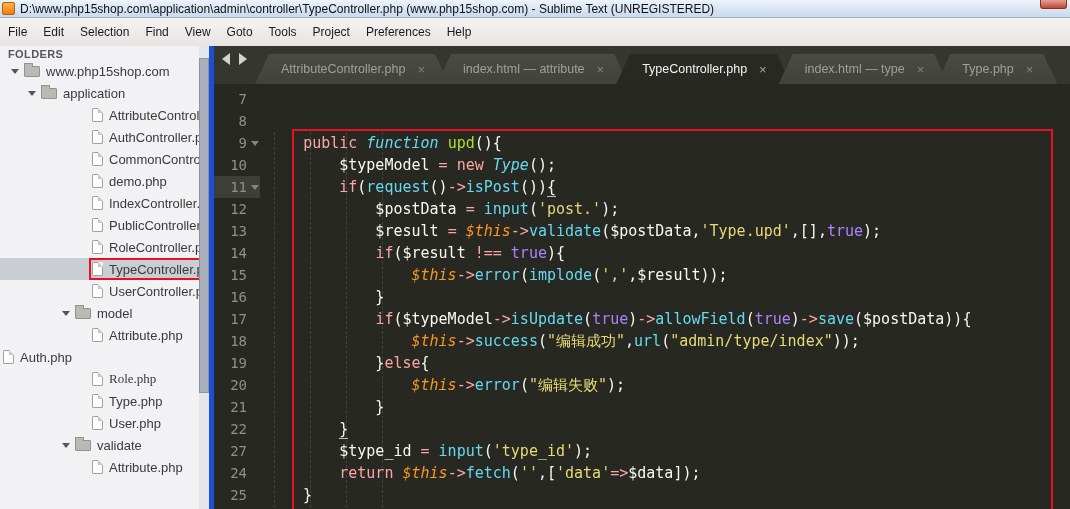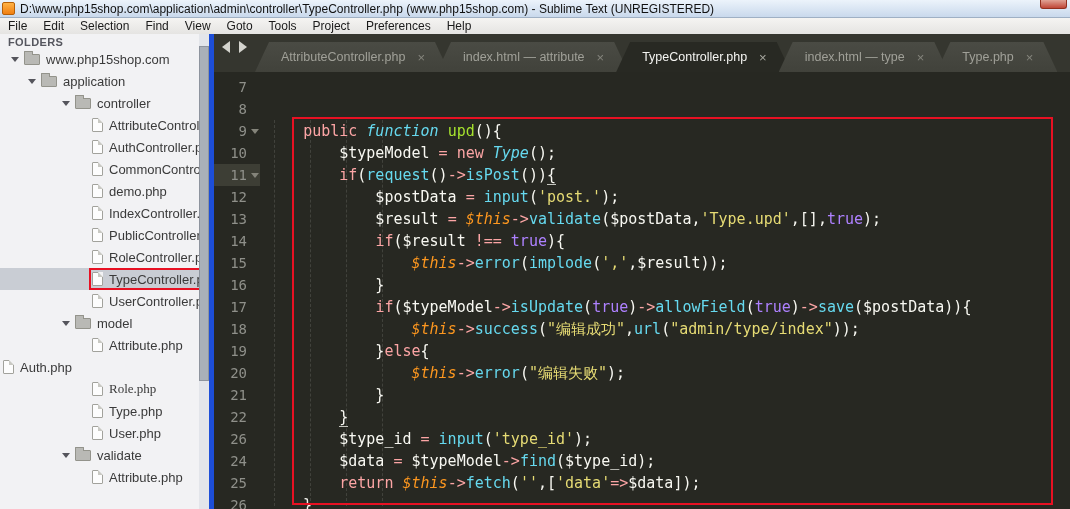--- a/index.html
+++ b/index.html
@@ -18,21 +18,21 @@
     background:linear-gradient(#ffb347,#f07f12);
     border:1px solid #b55f08;
   }
   .title-text{ white-space:nowrap; overflow:hidden; }
   .close-btn-sliver{
     position:absolute; top:0; right:3px; width:27px; height:9px;
     background:linear-gradient(#e0a294,#c04737); border:1px solid #93301f; border-top:none;
     border-radius:0 0 3px 3px;
   }
   .menubar{
-    height:16px; display:flex; align-items:center;
+    height:28px; display:flex; align-items:center;
     background:linear-gradient(#f5f4f2,#e5e4e2);
     font-size:12px; color:#1a1a1a; position:relative; z-index:6;
   }
   .menu-item{ padding:0 8px; line-height:14px; }
 
   
   .main{ display:flex; height:477px; }
 
   
   .sidebar{
@@ -172,27 +172,20 @@
             <span class="disclosure"></span>
             <span class="folder-icon"></span>
             <span>www.php15shop.com</span>
           </span>
         </div>
         <div class="tree-row" style="padding-left: 25px;">
           <span class="row-inner">
             <span class="disclosure"></span>
             <span class="folder-icon"></span>
             <span>application</span>
-          </span>
-        </div>
-        <div class="tree-row" style="padding-left: 59px;">
-          <span class="row-inner">
-            <span class="disclosure"></span>
-            <span class="folder-icon"></span>
-            <span>controller</span>
           </span>
         </div>
         <div class="tree-row" style="padding-left: 89px;">
           <span class="row-inner">
             <span class="file-icon"></span>
             <span>AttributeController.php</span>
           </span>
         </div>
         <div class="tree-row" style="padding-left: 89px;">
           <span class="row-inner">
@@ -339,21 +332,21 @@
           <div class="gutter-line">13</div>
           <div class="gutter-line">14</div>
           <div class="gutter-line">15</div>
           <div class="gutter-line">16</div>
           <div class="gutter-line">17</div>
           <div class="gutter-line">18</div>
           <div class="gutter-line">19</div>
           <div class="gutter-line">20</div>
           <div class="gutter-line">21</div>
           <div class="gutter-line">22</div>
-          <div class="gutter-line">26</div>
+          <div class="gutter-line">27</div>
           <div class="gutter-line">24</div>
           <div class="gutter-line">25</div>
           <div class="gutter-line">26</div>
         </div>
       <div class="code" id="code">
           <div class="code-line"></div>
           <div class="code-line"></div>
           <div class="code-line"><span class="tk-w">    </span><span class="tk-p">public</span><span class="tk-w"> </span><span class="tk-ci">function</span><span class="tk-w"> </span><span class="tk-g">upd</span><span class="tk-w">(){</span></div>
           <div class="code-line"><span class="tk-w">        $typeModel </span><span class="tk-p">=</span><span class="tk-w"> </span><span class="tk-p">new</span><span class="tk-w"> </span><span class="tk-ci">Type</span><span class="tk-w">();</span></div>
           <div class="code-line"><span class="tk-w">        </span><span class="tk-p">if</span><span class="tk-w">(</span><span class="tk-c">request</span><span class="tk-w">()</span><span class="tk-p">-&gt;</span><span class="tk-c">isPost</span><span class="tk-w">())</span><span class="tk-u">{</span></div>
@@ -362,21 +355,20 @@
           <div class="code-line"><span class="tk-w">            </span><span class="tk-p">if</span><span class="tk-w">($result </span><span class="tk-p">!==</span><span class="tk-w"> </span><span class="tk-pu">true</span><span class="tk-w">){</span></div>
           <div class="code-line"><span class="tk-w">                </span><span class="tk-o">$this</span><span class="tk-p">-&gt;</span><span class="tk-c">error</span><span class="tk-w">(</span><span class="tk-c">implode</span><span class="tk-w">(</span><span class="tk-y">','</span><span class="tk-w">,$result));</span></div>
           <div class="code-line"><span class="tk-w">            }</span></div>
           <div class="code-line"><span class="tk-w">            </span><span class="tk-p">if</span><span class="tk-w">($typeModel</span><span class="tk-p">-&gt;</span><span class="tk-c">isUpdate</span><span class="tk-w">(</span><span class="tk-pu">true</span><span class="tk-w">)</span><span class="tk-p">-&gt;</span><span class="tk-c">allowField</span><span class="tk-w">(</span><span class="tk-pu">true</span><span class="tk-w">)</span><span class="tk-p">-&gt;</span><span class="tk-c">save</span><span class="tk-w">($postData)){</span></div>
           <div class="code-line"><span class="tk-w">                </span><span class="tk-o">$this</span><span class="tk-p">-&gt;</span><span class="tk-c">success</span><span class="tk-w">(</span><span class="tk-y">"编辑成功"</span><span class="tk-w">,</span><span class="tk-c">url</span><span class="tk-w">(</span><span class="tk-y">"admin/type/index"</span><span class="tk-w">));</span></div>
           <div class="code-line"><span class="tk-w">            }</span><span class="tk-p">else</span><span class="tk-w">{</span></div>
           <div class="code-line"><span class="tk-w">                </span><span class="tk-o">$this</span><span class="tk-p">-&gt;</span><span class="tk-c">error</span><span class="tk-w">(</span><span class="tk-y">"编辑失败"</span><span class="tk-w">);</span></div>
           <div class="code-line"><span class="tk-w">            }</span></div>
           <div class="code-line"><span class="tk-w">        </span><span class="tk-u">}</span></div>
           <div class="code-line"><span class="tk-w">        $type_id </span><span class="tk-p">=</span><span class="tk-w"> </span><span class="tk-c">input</span><span class="tk-w">(</span><span class="tk-y">'type_id'</span><span class="tk-w">);</span></div>
-          <div class="code-line"><span class="tk-w">        $data </span><span class="tk-p">=</span><span class="tk-w"> $typeModel</span><span class="tk-p">-&gt;</span><span class="tk-c">find</span><span class="tk-w">($type_id);</span></div>
           <div class="code-line"><span class="tk-w">        </span><span class="tk-p">return</span><span class="tk-w"> </span><span class="tk-o">$this</span><span class="tk-p">-&gt;</span><span class="tk-c">fetch</span><span class="tk-w">(</span><span class="tk-y">''</span><span class="tk-w">,[</span><span class="tk-y">'data'</span><span class="tk-p">=&gt;</span><span class="tk-w">$data]);</span></div>
           <div class="code-line"><span class="tk-w">    }</span></div>
         </div>
       <div class="indent-guide" style="left:60px"></div>
       <div class="indent-guide" style="left:96px"></div>
       <div class="indent-guide" style="left:132px"></div>
       <div class="indent-guide" style="left:168px"></div>
       <div class="code-red-box"></div>
     </div>
   </div>

